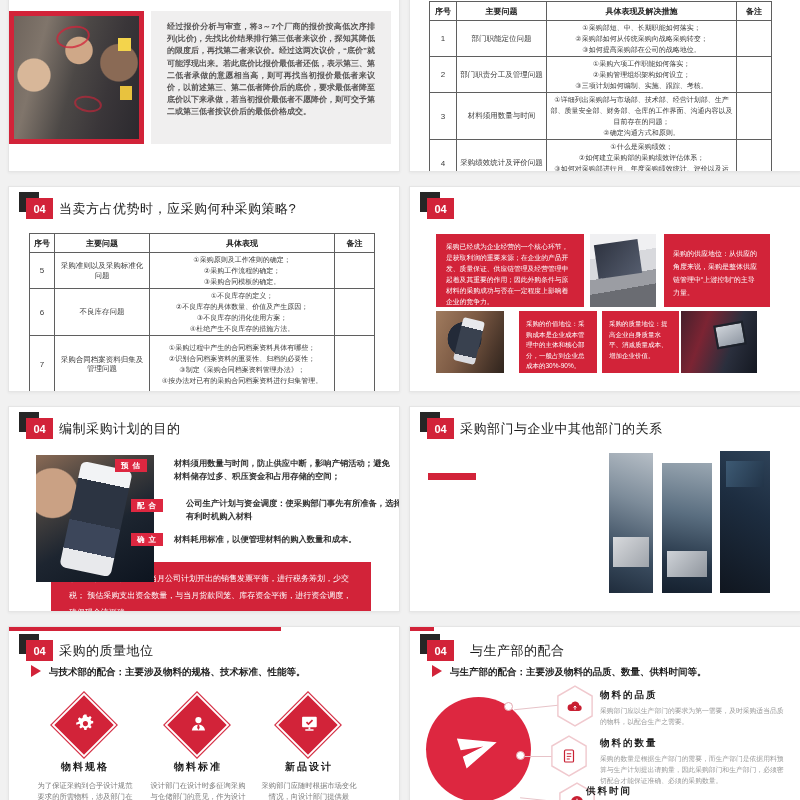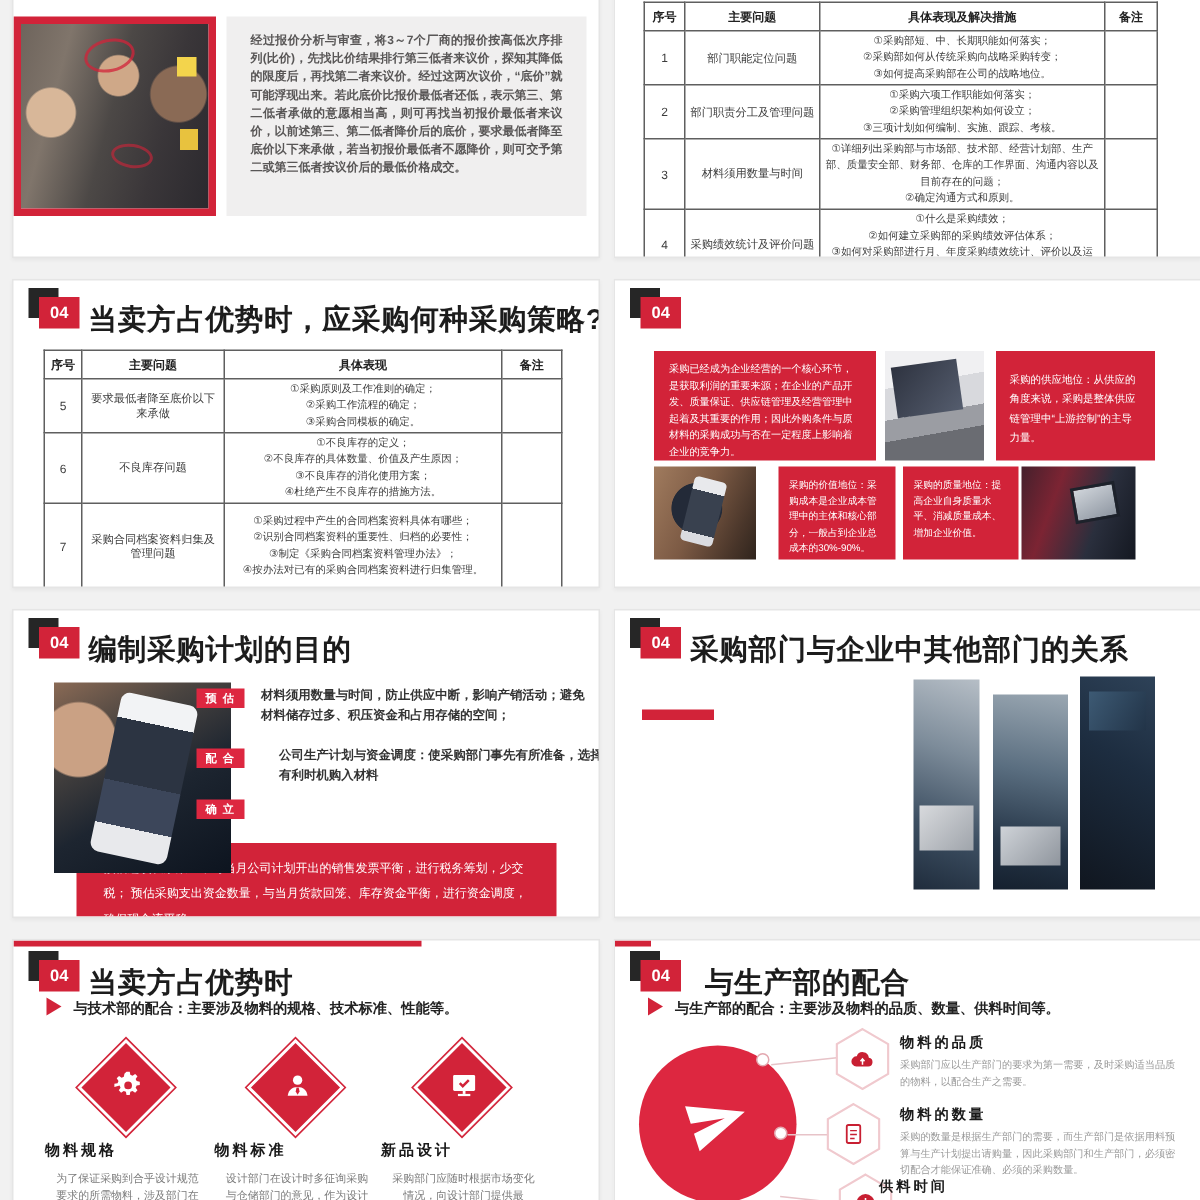--- a/index.html
+++ b/index.html
@@ -8,38 +8,38 @@
     --ink:#1c1c1c;
     --tbl:#5f5f5f;
   }
   *{margin:0;padding:0;box-sizing:border-box;}
   html,body{width:800px;height:800px;overflow:hidden;}
   body{background:#f1f1f1;font-family:"Liberation Sans","DejaVu Sans",sans-serif;position:relative;}
   .slide{position:absolute;width:392px;height:206px;background:#fff;border:1px solid #e5e5e5;box-shadow:0 1px 3px rgba(0,0,0,.05);overflow:hidden;}
   
   .badge-black{position:absolute;width:20px;height:20px;background:#262626;}
   .badge-red{position:absolute;background:var(--red);color:#fff;font-weight:bold;font-size:11px;width:27px;height:21px;display:flex;align-items:center;justify-content:center;}
-  .slide-title{position:absolute;font-size:19px;font-weight:bold;color:var(--ink);letter-spacing:.5px;white-space:nowrap;}
+  .slide-title{position:absolute;font-size:13px;font-weight:normal;color:var(--ink);letter-spacing:.5px;white-space:nowrap;}
   
   table.sheet{position:absolute;border-collapse:collapse;table-layout:fixed;}
   table.sheet td,table.sheet th{border:1px solid var(--tbl);color:#3c3c3c;vertical-align:middle;padding:1px 3px;}
   table.sheet th{font-size:8px;font-weight:bold;color:#222;text-align:center;}
   td.c-num{font-size:8px;text-align:center;}
   td.c-prob{font-size:7.5px;text-align:center;line-height:9.5px;}
   td.c-lines{font-size:7px;text-align:center;line-height:11px;white-space:pre-line;}
   td.c-note{font-size:7px;}
   .photo{position:absolute;overflow:hidden;}
   .redbox{position:absolute;background:var(--red);color:#fff;}
   .bullet-tri{position:absolute;width:0;height:0;border-left:10px solid var(--red);border-top:6px solid transparent;border-bottom:6px solid transparent;}
   .bullet-txt{position:absolute;font-size:9.5px;font-weight:bold;color:#222;white-space:nowrap;}
   .tag{position:absolute;width:32px;height:13px;background:var(--red2);color:#fff;font-size:7.5px;font-weight:bold;display:flex;align-items:center;justify-content:center;letter-spacing:1px;}
   .tag-txt{position:absolute;font-size:8.3px;font-weight:600;color:#333;line-height:12.5px;width:218px;}
   .diamond{position:absolute;width:46px;height:46px;background:var(--red);transform:rotate(45deg);border:2px solid #fff;outline:1.5px solid var(--red);display:flex;align-items:center;justify-content:center;}
   .diamond svg{transform:rotate(-45deg);}
-  .dia-label{position:absolute;font-size:10px;font-weight:bold;color:#1a1a1a;letter-spacing:2px;width:110px;}
+  .dia-label{position:absolute;font-size:10px;font-weight:bold;color:#1a1a1a;letter-spacing:2px;text-align:center;width:110px;}
   .dia-desc{position:absolute;font-size:7.3px;color:#7b7b7b;line-height:10.8px;width:100px;text-align:center;}
   .hexwrap{position:absolute;}
   .hex-label{position:absolute;font-size:9.5px;font-weight:bold;color:#1a1a1a;letter-spacing:2px;white-space:nowrap;}
   .hex-desc{position:absolute;font-size:6.8px;color:#9a9a9a;line-height:10.8px;width:186px;}
   .ring{position:absolute;width:9px;height:9px;border:1.5px solid #e3a7af;border-radius:50%;background:#fff;}
   .conn{position:absolute;height:1px;background:#e7c3c8;}
   .topstrip{position:absolute;top:0;height:4px;background:var(--red);}
 </style>
 </head>
 <body>
@@ -123,21 +123,21 @@
       </colgroup>
     <tbody>
         <tr style="height:19px">
       <th>序号</th>
       <th>主要问题</th>
       <th>具体表现</th>
       <th>备注</th>
     </tr>
     <tr style="height:30px">
       <td class="c-num">5</td>
-      <td class="c-prob">要求最低者降至底价以下来承做</td>
+      <td class="c-prob">采购准则以及采购标准化问题</td>
       <td class="c-lines">①采购原则及工作准则的确定；
 ②采购工作流程的确定；
 ③采购合同模板的确定。</td>
       <td class="c-note"></td>
     </tr>
     <tr style="height:38px">
       <td class="c-num">6</td>
       <td class="c-prob">不良库存问题</td>
       <td class="c-lines">①不良库存的定义；
 ②不良库存的具体数量、价值及产生原因；
@@ -187,27 +187,28 @@
   <div class="slide-title" style="left:50px;top:13px;">编制采购计划的目的</div>
 
   <div class="redbox" style="left:42px;top:155px;width:320px;height:49px;padding:8px 18px;font-size:8px;line-height:17px;">预估进项发票数量，与当月公司计划开出的销售发票平衡，进行税务筹划，少交税；
 预估采购支出资金数量，与当月货款回笼、库存资金平衡，进行资金调度，确保现金流平稳；</div>
 
   <div class="photo" style="left:27px;top:48px;width:118px;height:127px;
        background:radial-gradient(circle at 14% 30%, #caa184 0 18%, rgba(0,0,0,0) 19%),linear-gradient(150deg,#8a6a55 0%,#4a4440 28%,#1d2530 58%,#0d141f 100%);">
     <div style="position:absolute;left:34px;top:10px;width:52px;height:108px;background:linear-gradient(180deg,#f2f3f5 0 16%,#2c3442 16% 55%,#3c465a 55% 82%,#e8e9ec 82% 100%);border-radius:6px;transform:rotate(12deg);"></div>
   </div>
 
-  <div class="tag" style="left:122px;top:52px;">预 估</div>
+  <div class="tag" style="left:106px;top:52px;">预 估</div>
   <div class="tag-txt" style="left:165px;top:50px;">材料须用数量与时间，防止供应中断，影响产销活动；避免材料储存过多、积压资金和占用存储的空间；</div>
 
   <div class="tag" style="left:122px;top:92px;">配 合</div>
   <div class="tag-txt" style="left:177px;top:90px;">公司生产计划与资金调度：使采购部门事先有所准备，选择有利时机购入材料</div>
 
   <div class="tag" style="left:122px;top:126px;">确 立</div>
+  <div class="tag-txt" style="left:165px;top:126px;">材料耗用标准，以便管理材料的购入数量和成本。</div>
 </div>
 
 <div class="slide" style="left:409px;top:406px;">
   <div class="badge-black" style="left:10px;top:5px;"></div>
   <div class="badge-red" style="left:17px;top:11px;">04</div>
   <div class="slide-title" style="left:50px;top:13px;">采购部门与企业中其他部门的关系</div>
 
   <div style="position:absolute;left:18px;top:66px;width:48px;height:7px;background:var(--red);"></div>
 
   <div class="photo" style="left:199px;top:46px;width:44px;height:140px;background:linear-gradient(200deg,#b6bec6 0%,#7d8c9a 35%,#3d4f62 70%,#1f2c3c 100%);">
@@ -218,21 +219,21 @@
   </div>
   <div class="photo" style="left:310px;top:44px;width:50px;height:142px;background:linear-gradient(210deg,#2e4258 0%,#1d2d40 40%,#10161f 100%);">
     <div style="position:absolute;left:6px;top:10px;width:38px;height:26px;background:linear-gradient(120deg,#3d5a74,#223448);"></div>
   </div>
 </div>
 
 <div class="slide" style="left:8px;top:626px;">
   <div class="topstrip" style="left:0;width:272px;"></div>
   <div class="badge-black" style="left:10px;top:7px;"></div>
   <div class="badge-red" style="left:17px;top:13px;">04</div>
-  <div class="slide-title" style="left:50px;top:15px;">当卖方占优势时</div>
+  <div class="slide-title" style="left:50px;top:15px;">采购的质量地位</div>
 
   <div class="bullet-tri" style="left:22px;top:38px;"></div>
   <div class="bullet-txt" style="left:40px;top:39px;">与技术部的配合：主要涉及物料的规格、技术标准、性能等。</div>
 
   <div class="diamond" style="left:52px;top:75px;">
     <span>
       <svg width="22" height="22" viewBox="0 0 24 24">
           <path fill="#fff" fill-rule="evenodd" d="M10.8 2h2.4l.4 2.3 1.6.7 1.9-1.3 1.7 1.7-1.3 1.9.7 1.6 2.3.4v2.4l-2.3.4-.7 1.6 1.3 1.9-1.7 1.7-1.9-1.3-1.6.7-.4 2.3h-2.4l-.4-2.3-1.6-.7-1.9 1.3-1.7-1.7 1.3-1.9-.7-1.6L2 13.2v-2.4l2.3-.4.7-1.6-1.3-1.9 1.7-1.7 1.9 1.3 1.6-.7.4-2.3zM12 9.2a2.8 2.8 0 1 0 0 5.6 2.8 2.8 0 0 0 0-5.6z"></path>
         </svg>
     </span>

